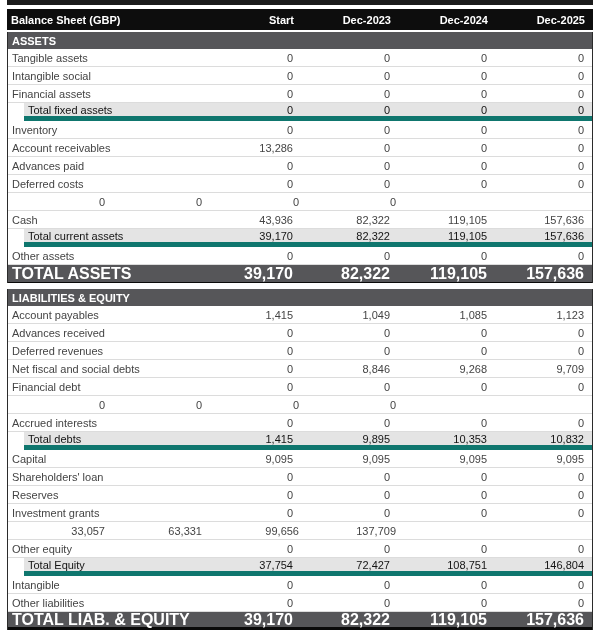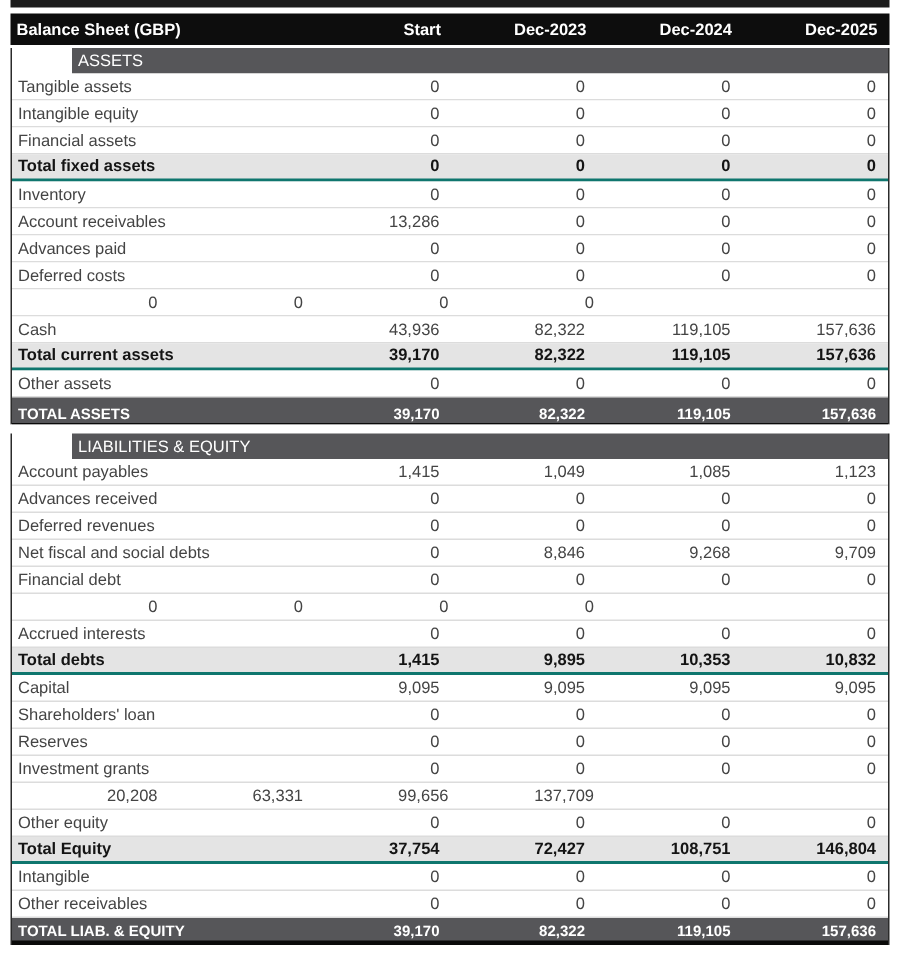--- a/index.html
+++ b/index.html
@@ -49,44 +49,43 @@
   }
   .section-block {
     border-left: 1px solid var(--frame-border, #2b2b2b);
     border-right: 1px solid var(--frame-border, #2b2b2b);
   }
   .section-bar {
     height: 17px;
     background: var(--section-bg, #565659);
     color: #ffffff;
     font-size: 11px;
-    font-weight: normal;
-    margin-left: 40px;
+    font-weight: bold;
   }
   .row {
     height: 18px;
     background: #ffffff;
     color: var(--row-text, #444444);
     font-size: 11px;
     border-bottom: 1px solid var(--row-border, #dcdcdc);
   }
   .row.subtotal {
     background: var(--subtotal-bg, #e4e4e4);
     color: #141414;
-    font-weight: bold;
-    border-bottom: 2px solid #0f766e;
+    font-weight: normal;
+    border-bottom: 5px solid #0f766e;
+    margin-left: 16px;
   }
   .grand-row {
     height: 18px;
     background: var(--section-bg, #565659);
     color: #ffffff;
-    font-size: 10px;
+    font-size: 16px;
     font-weight: bold;
     border-bottom: 1px solid #0a0a0a;
-    align-items: flex-end;
   }
   .grand-row.last {
     border-bottom: 3px solid #0a0a0a;
   }
   .gap {
     height: 6px;
     background: #ffffff;
   }
 </style>
 </head>
@@ -108,21 +107,21 @@
           <div class="c-label">ASSETS</div>
         </div>
         <div class="row row-grid">
           <div class="c-label">Tangible assets</div>
           <div class="c-val">0</div>
           <div class="c-val">0</div>
           <div class="c-val">0</div>
           <div class="c-val">0</div>
         </div>
         <div class="row row-grid">
-          <div class="c-label">Intangible equity</div>
+          <div class="c-label">Intangible social</div>
           <div class="c-val">0</div>
           <div class="c-val">0</div>
           <div class="c-val">0</div>
           <div class="c-val">0</div>
         </div>
         <div class="row row-grid">
           <div class="c-label">Financial assets</div>
           <div class="c-val">0</div>
           <div class="c-val">0</div>
           <div class="c-val">0</div>
@@ -280,21 +279,21 @@
           <div class="c-val">0</div>
         </div>
         <div class="row row-grid">
           <div class="c-label">Investment grants</div>
           <div class="c-val">0</div>
           <div class="c-val">0</div>
           <div class="c-val">0</div>
           <div class="c-val">0</div>
         </div>
         <div class="row row-grid">
-          <div class="c-val">20,208</div>
+          <div class="c-val">33,057</div>
           <div class="c-val">63,331</div>
           <div class="c-val">99,656</div>
           <div class="c-val">137,709</div>
         </div>
         <div class="row row-grid">
           <div class="c-label">Other equity</div>
           <div class="c-val">0</div>
           <div class="c-val">0</div>
           <div class="c-val">0</div>
           <div class="c-val">0</div>
@@ -307,21 +306,21 @@
           <div class="c-val">146,804</div>
         </div>
         <div class="row row-grid">
           <div class="c-label">Intangible</div>
           <div class="c-val">0</div>
           <div class="c-val">0</div>
           <div class="c-val">0</div>
           <div class="c-val">0</div>
         </div>
         <div class="row row-grid">
-          <div class="c-label">Other receivables</div>
+          <div class="c-label">Other liabilities</div>
           <div class="c-val">0</div>
           <div class="c-val">0</div>
           <div class="c-val">0</div>
           <div class="c-val">0</div>
         </div>
         <div class="grand-row row-grid last">
           <div class="c-label">TOTAL LIAB. &amp; EQUITY</div>
           <div class="c-val">39,170</div>
           <div class="c-val">82,322</div>
           <div class="c-val">119,105</div>

